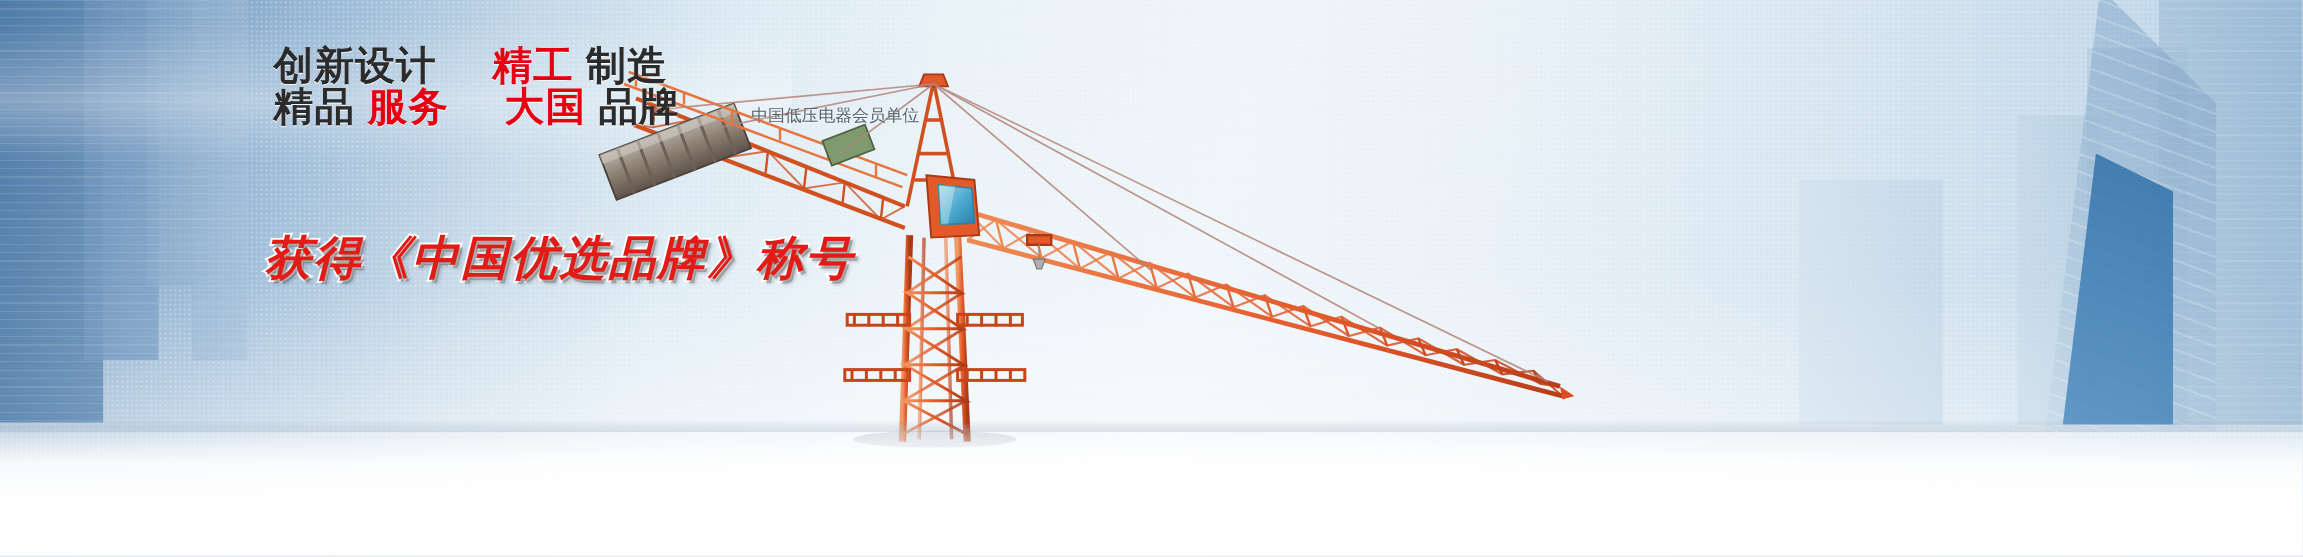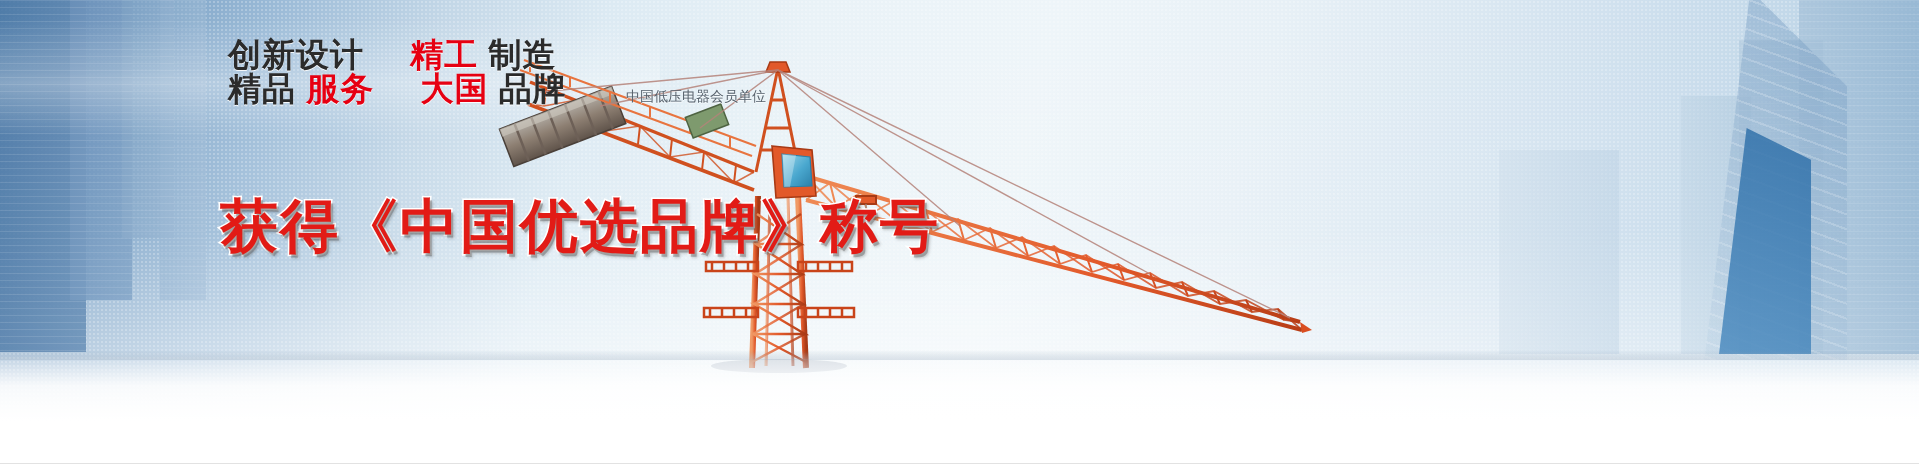--- a/index.html
+++ b/index.html
@@ -196,30 +196,31 @@
     line-height:1.55;
     white-space:nowrap;
     text-shadow:0 1px 0 rgba(255,255,255,0.7);
     text-align:right;
   }
 
   
   .headline {
     position:absolute;
     left:220px; top:188px;
-    font-size:58px;
+    font-size:39px;
     font-weight:bold;
     color:#e21b16;
     letter-spacing:2px;
     white-space:nowrap;
     -webkit-text-stroke:3px #ffffff;
     paint-order:stroke fill;
     text-shadow:
       2px 3px 0 rgba(90,90,90,0.38),
       3px 4px 3px rgba(80,80,80,0.30);
+    font-style: italic;
   }
 
   
   .crane { position:absolute; left:0; top:0; width:1919px; height:464px; }
 
   
   .nosel { user-select:none; }
 </style>
 </head>
 <body>

